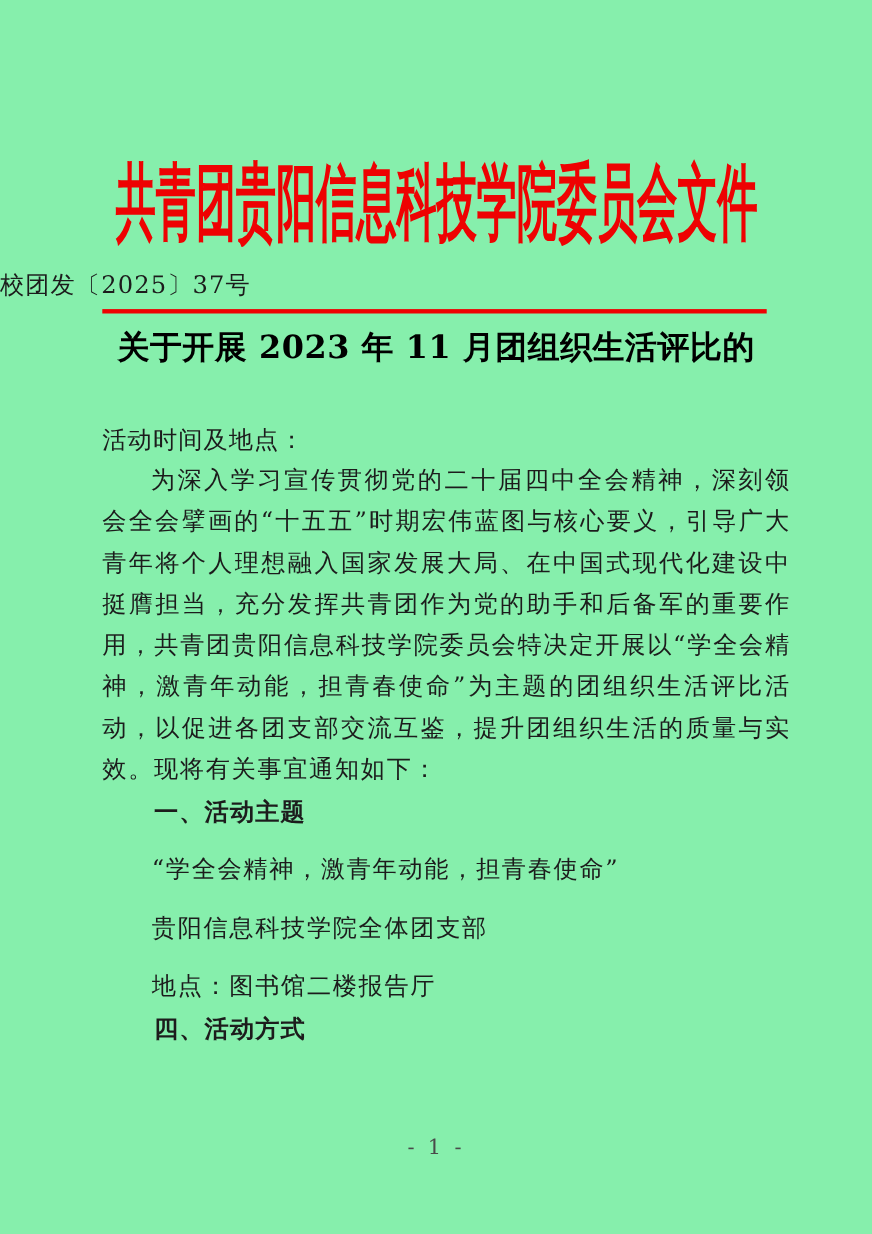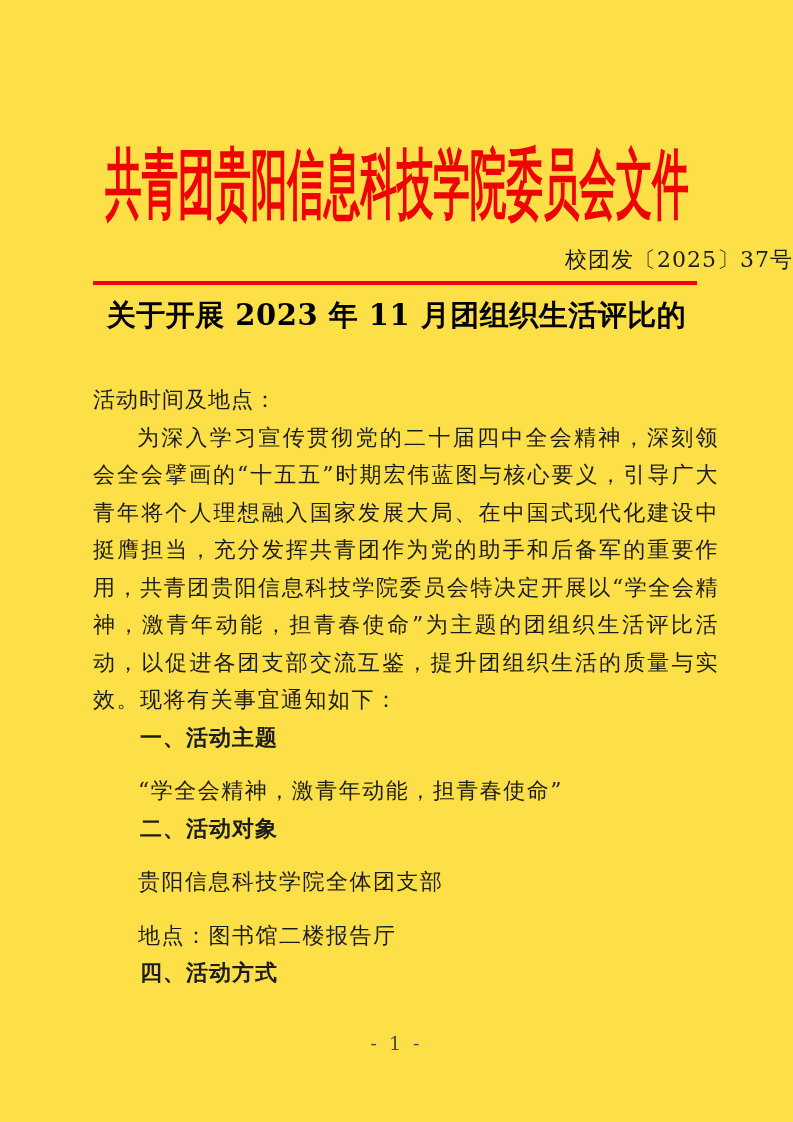--- a/index.html
+++ b/index.html
@@ -1,20 +1,20 @@
 <!DOCTYPE html>
 <html lang="zh"><head>
 <meta charset="utf-8">
 <style>
   html, body { margin: 0; padding: 0; background: #ffffff; }
   .page {
     position: relative;
     width: 793px;
     height: 1122px;
-    background: #fde047;
+    background: #86efac;
     overflow: hidden;
     font-family: "DejaVu Serif", "Liberation Serif", serif;
     color: #1c1c1c;
   }
   
   .org-title {
     position: absolute;
     top: 144px;
     left: 50%;
     transform: scaleX(0.48) translateX(-50%);
@@ -24,21 +24,21 @@
     line-height: 1.05;
     font-weight: bold;
     color: #ee0202;
     font-family: "DejaVu Serif", "Liberation Serif", serif;
   }
   .doc-number {
     position: absolute;
     top: 247px;
     left: 0;
     width: 100%;
-    text-align: right;
+    text-align: left;
     font-size: 22px;
     line-height: 26px;
     letter-spacing: 1px;
     color: #1c1c1c;
   }
   .red-rule {
     position: absolute;
     top: 281px;
     left: 93px;
     width: 604px;
@@ -114,21 +114,20 @@
   </div>
 
   <div class="content">
     <div class="salutation">活动时间及地点：</div>
 
     <p class="intro">为深入学习宣传贯彻党的二十届四中全会精神，深刻领会全会擘画的“十五五”时期宏伟蓝图与核心要义，引导广大青年将个人理想融入国家发展大局、在中国式现代化建设中挺膺担当，充分发挥共青团作为党的助手和后备军的重要作用，共青团贵阳信息科技学院委员会特决定开展以“学全会精神，激青年动能，担青春使命”为主题的团组织生活评比活动，以促进各团支部交流互鉴，提升团组织生活的质量与实效。现将有关事宜通知如下：</p>
 
     <div class="section-heading">一、活动主题</div>
     <div class="section-line">“学全会精神，激青年动能，担青春使命”</div>
 
-    <div class="section-heading">二、活动对象</div>
     <div class="section-line">贵阳信息科技学院全体团支部</div>
 
     <div class="section-line">地点：图书馆二楼报告厅</div>
 
     <div class="section-heading">四、活动方式</div>
   </div>
 
   <div class="page-number">- 1 -</div>
 
 </div>

